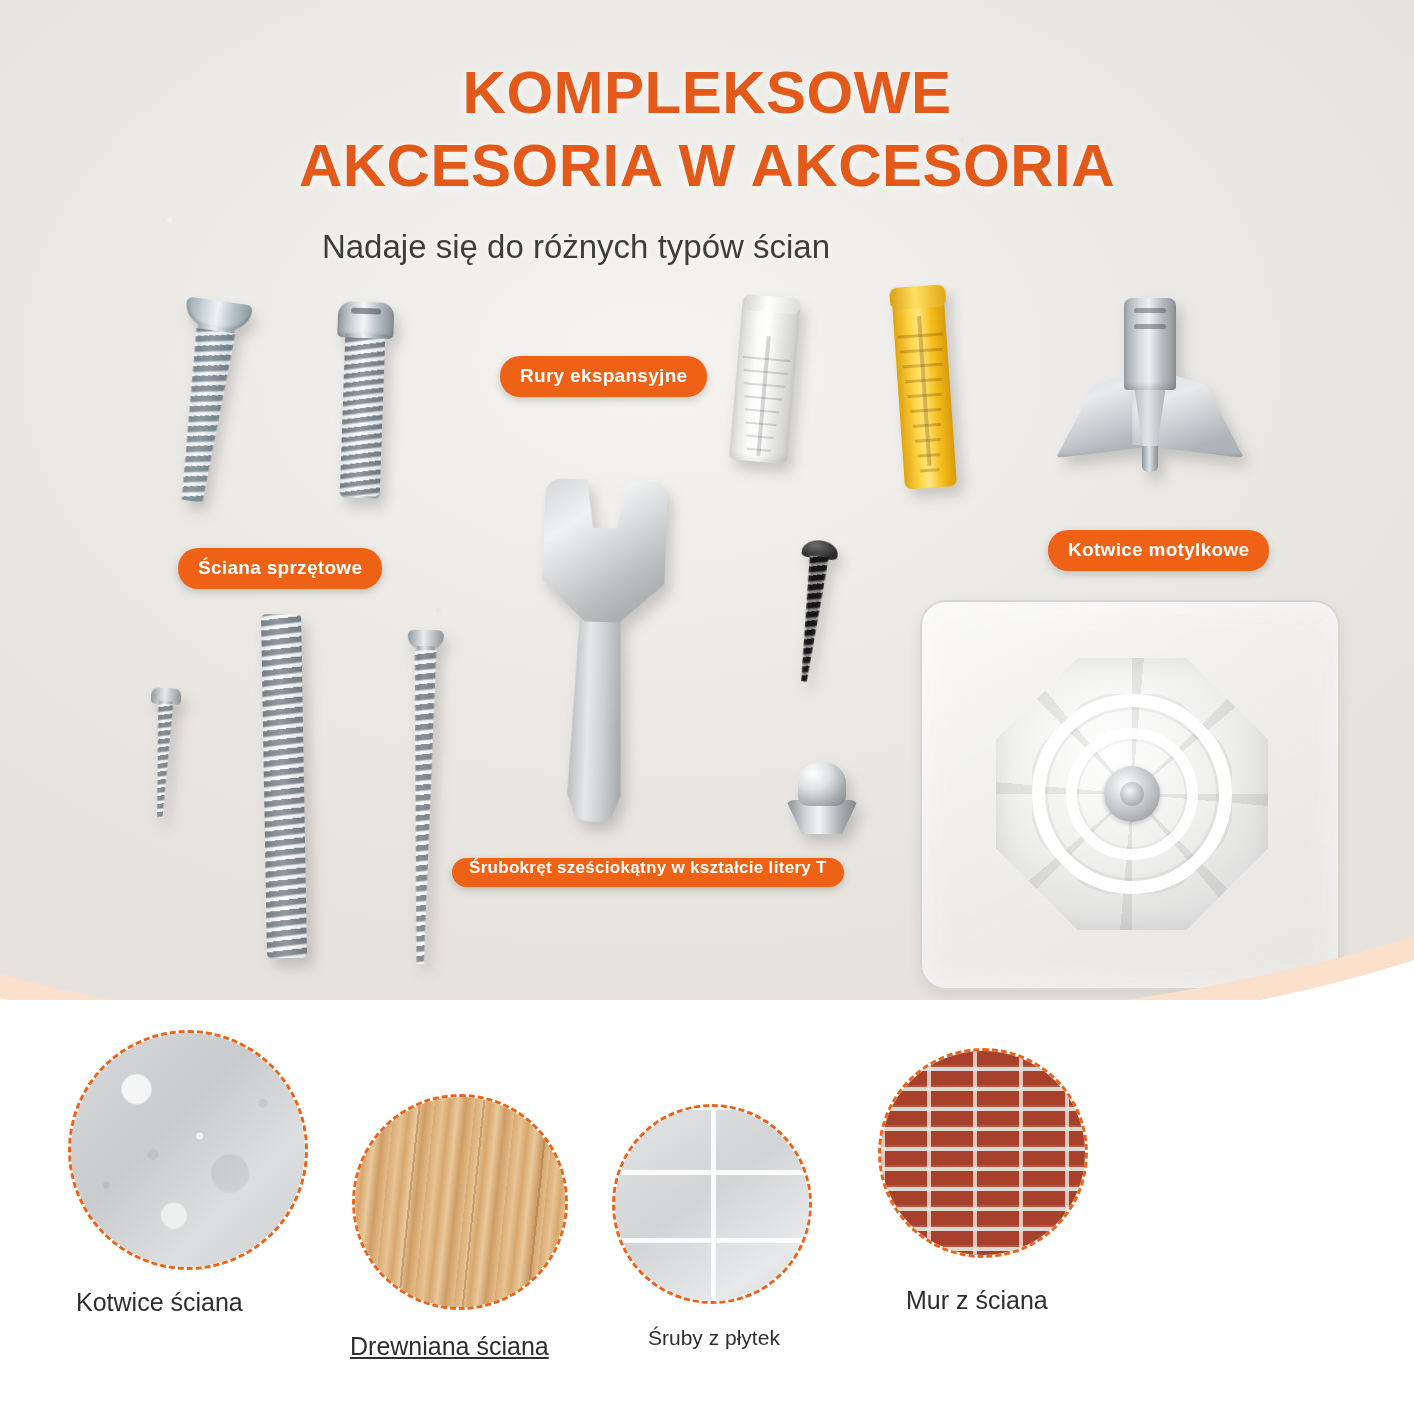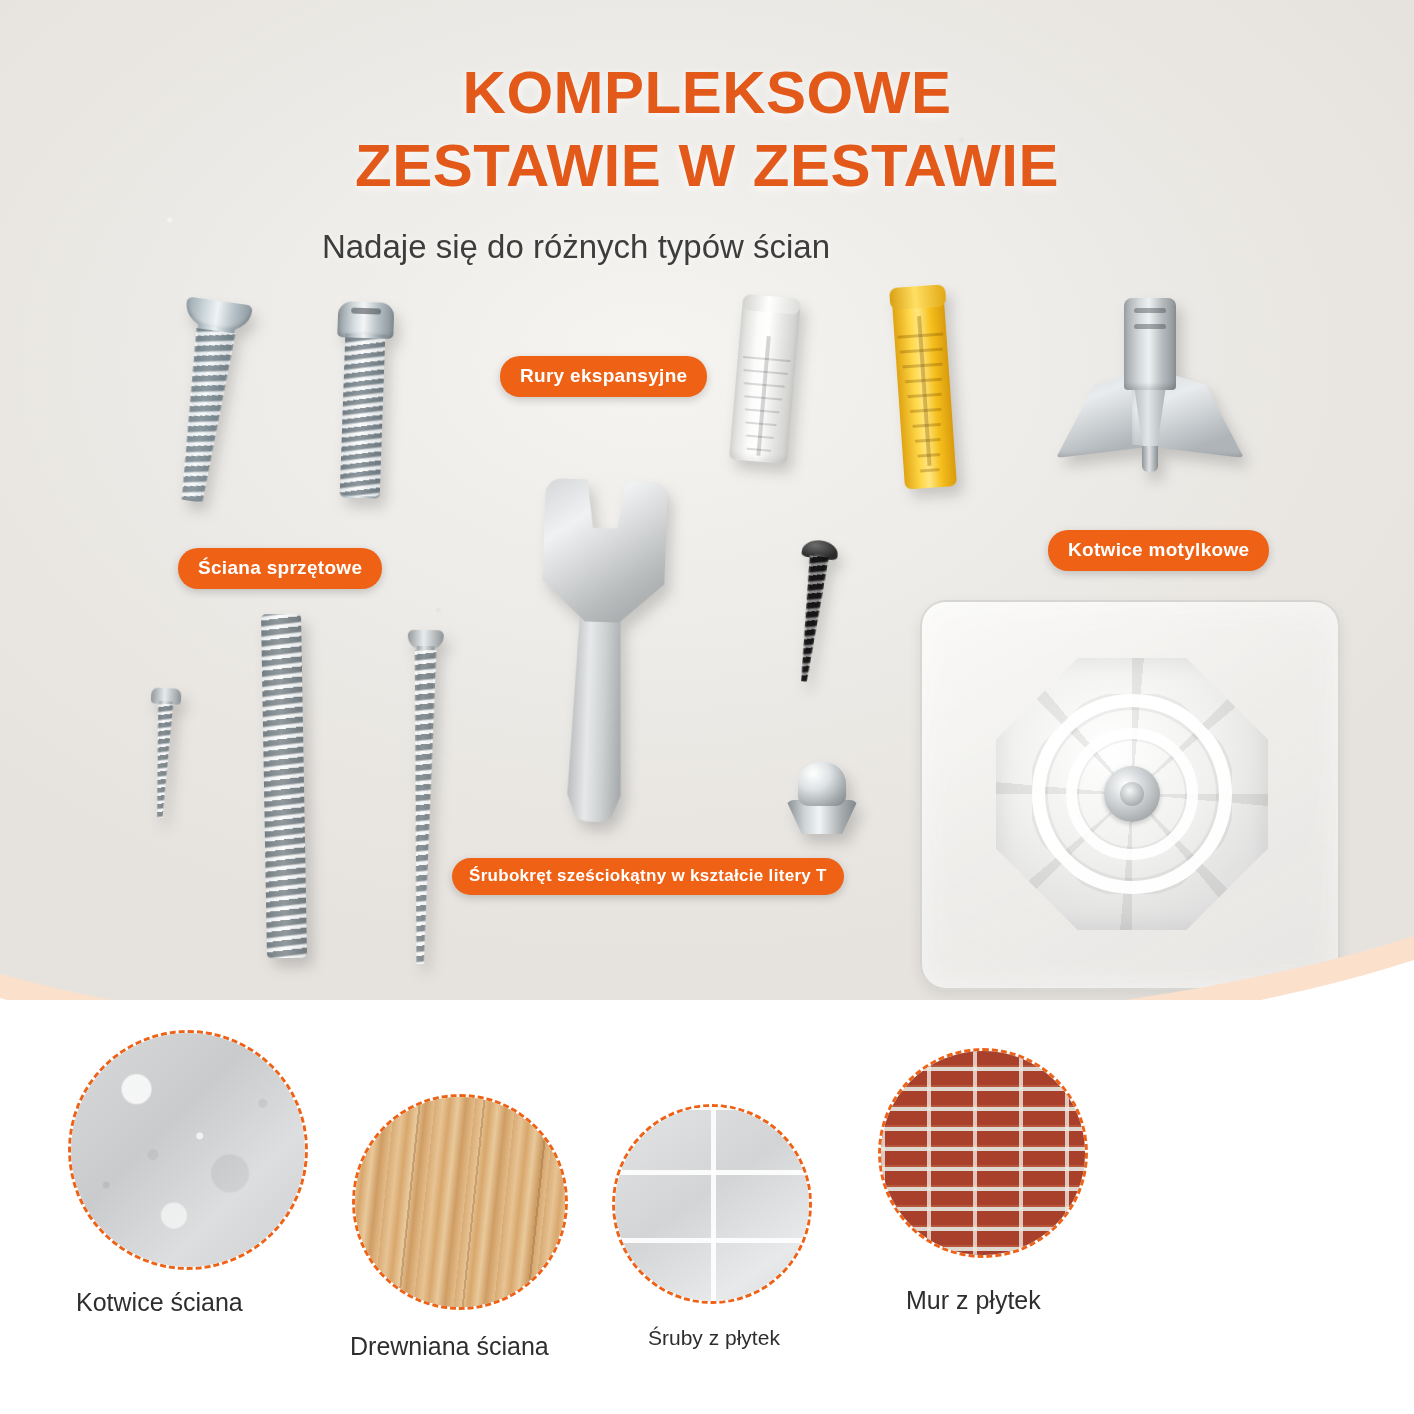--- a/index.html
+++ b/index.html
@@ -86,21 +86,21 @@
     font-weight: bold;
     letter-spacing: .3px;
     padding: 9px 20px 10px;
     white-space: nowrap;
     box-shadow: 0 3px 9px rgba(0,0,0,.18);
     z-index: 7;
   }
   .pill-screws    { left: 178px;  top: 548px; }
   .pill-pipes     { left: 500px;  top: 356px; }
   .pill-butterfly { left: 1048px; top: 530px; }
-  .pill-hex       { left: 452px;  top: 858px; font-size: 17px; padding: 8px 17px 9px; }
+  .pill-hex       { left: 452px;  top: 858px; font-size: 17px; padding: 0 17px 9px; }
 
   
   .part { position: absolute; z-index: 3; }
   .shadow-soft { filter: drop-shadow(6px 9px 7px rgba(0,0,0,.17)); }
 
   
   .lag { left: 172px; top: 300px; width: 66px; height: 218px; transform: rotate(8deg); }
   .lag .head {
     position: absolute; left: 0; top: 0; width: 66px; height: 30px;
     border-radius: 6px 6px 50% 50% / 6px 6px 26px 26px;
@@ -402,21 +402,21 @@
     font-size: 25px;
   }
 
   
   .w-concrete { left: 68px;  top: 30px;  }
   .w-concrete .wall-circle { width: 240px; height: 240px; }
   .w-concrete .wall-label  { left: 8px;  top: 258px; }
 
   .w-wood { left: 352px; top: 94px; }
   .w-wood .wall-circle { width: 216px; height: 216px; }
-  .w-wood .wall-label  { left: -2px; top: 238px; }
+  .w-wood .wall-label  { left: -2px; top: 238px; text-decoration: underline; }
 
   .w-tile { left: 612px; top: 104px; }
   .w-tile .wall-circle { width: 200px; height: 200px; }
   .w-tile .wall-label  { left: 36px; top: 222px; font-size: 21px; }
 
   .w-brick { left: 878px; top: 48px; }
   .w-brick .wall-circle { width: 210px; height: 210px; }
   .w-brick .wall-label  { left: 28px; top: 238px; }
 
   .w-glass { left: 1132px; top: 18px; }
@@ -588,21 +588,21 @@
       <div class="sheet"></div>
       <div class="octo"></div>
       <div class="spokes"></div>
       <div class="ring"></div>
       <div class="ring2"></div>
       <div class="hub"></div>
     </div>
 
     <div class="title">
       <span>KOMPLEKSOWE</span>
-      <span class="l2">ZESTAWIE W ZESTAWIE</span>
+      <span class="l2">AKCESORIA W AKCESORIA</span>
     </div>
     <div class="subtitle">Nadaje się do różnych typów ścian</div>
 
     <div class="pill pill-screws">Ściana sprzętowe</div>
     <div class="pill pill-pipes">Rury ekspansyjne</div>
     <div class="pill pill-butterfly">Kotwice motylkowe</div>
     <div class="pill pill-hex">Śrubokręt sześciokątny w kształcie litery T</div>
 
     <svg class="wave" viewBox="0 0 1414 150" preserveAspectRatio="none">
       <path d="M0,78 C230,142 520,150 760,138 C1010,126 1240,96 1414,40 L1414,150 L0,150 Z" fill="#ffffff"></path>
@@ -630,18 +630,18 @@
       <div class="wall-circle">
         <div class="tex-tile"></div>
       </div>
       <div class="wall-label">Śruby z płytek</div>
     </div>
 
     <div class="wall-item w-brick">
       <div class="wall-circle">
         <div class="tex-brick"></div>
       </div>
-      <div class="wall-label">Mur z płytek</div>
+      <div class="wall-label">Mur z ściana</div>
     </div>
 
 
   </div>
 </div>
 
 </body></html>

